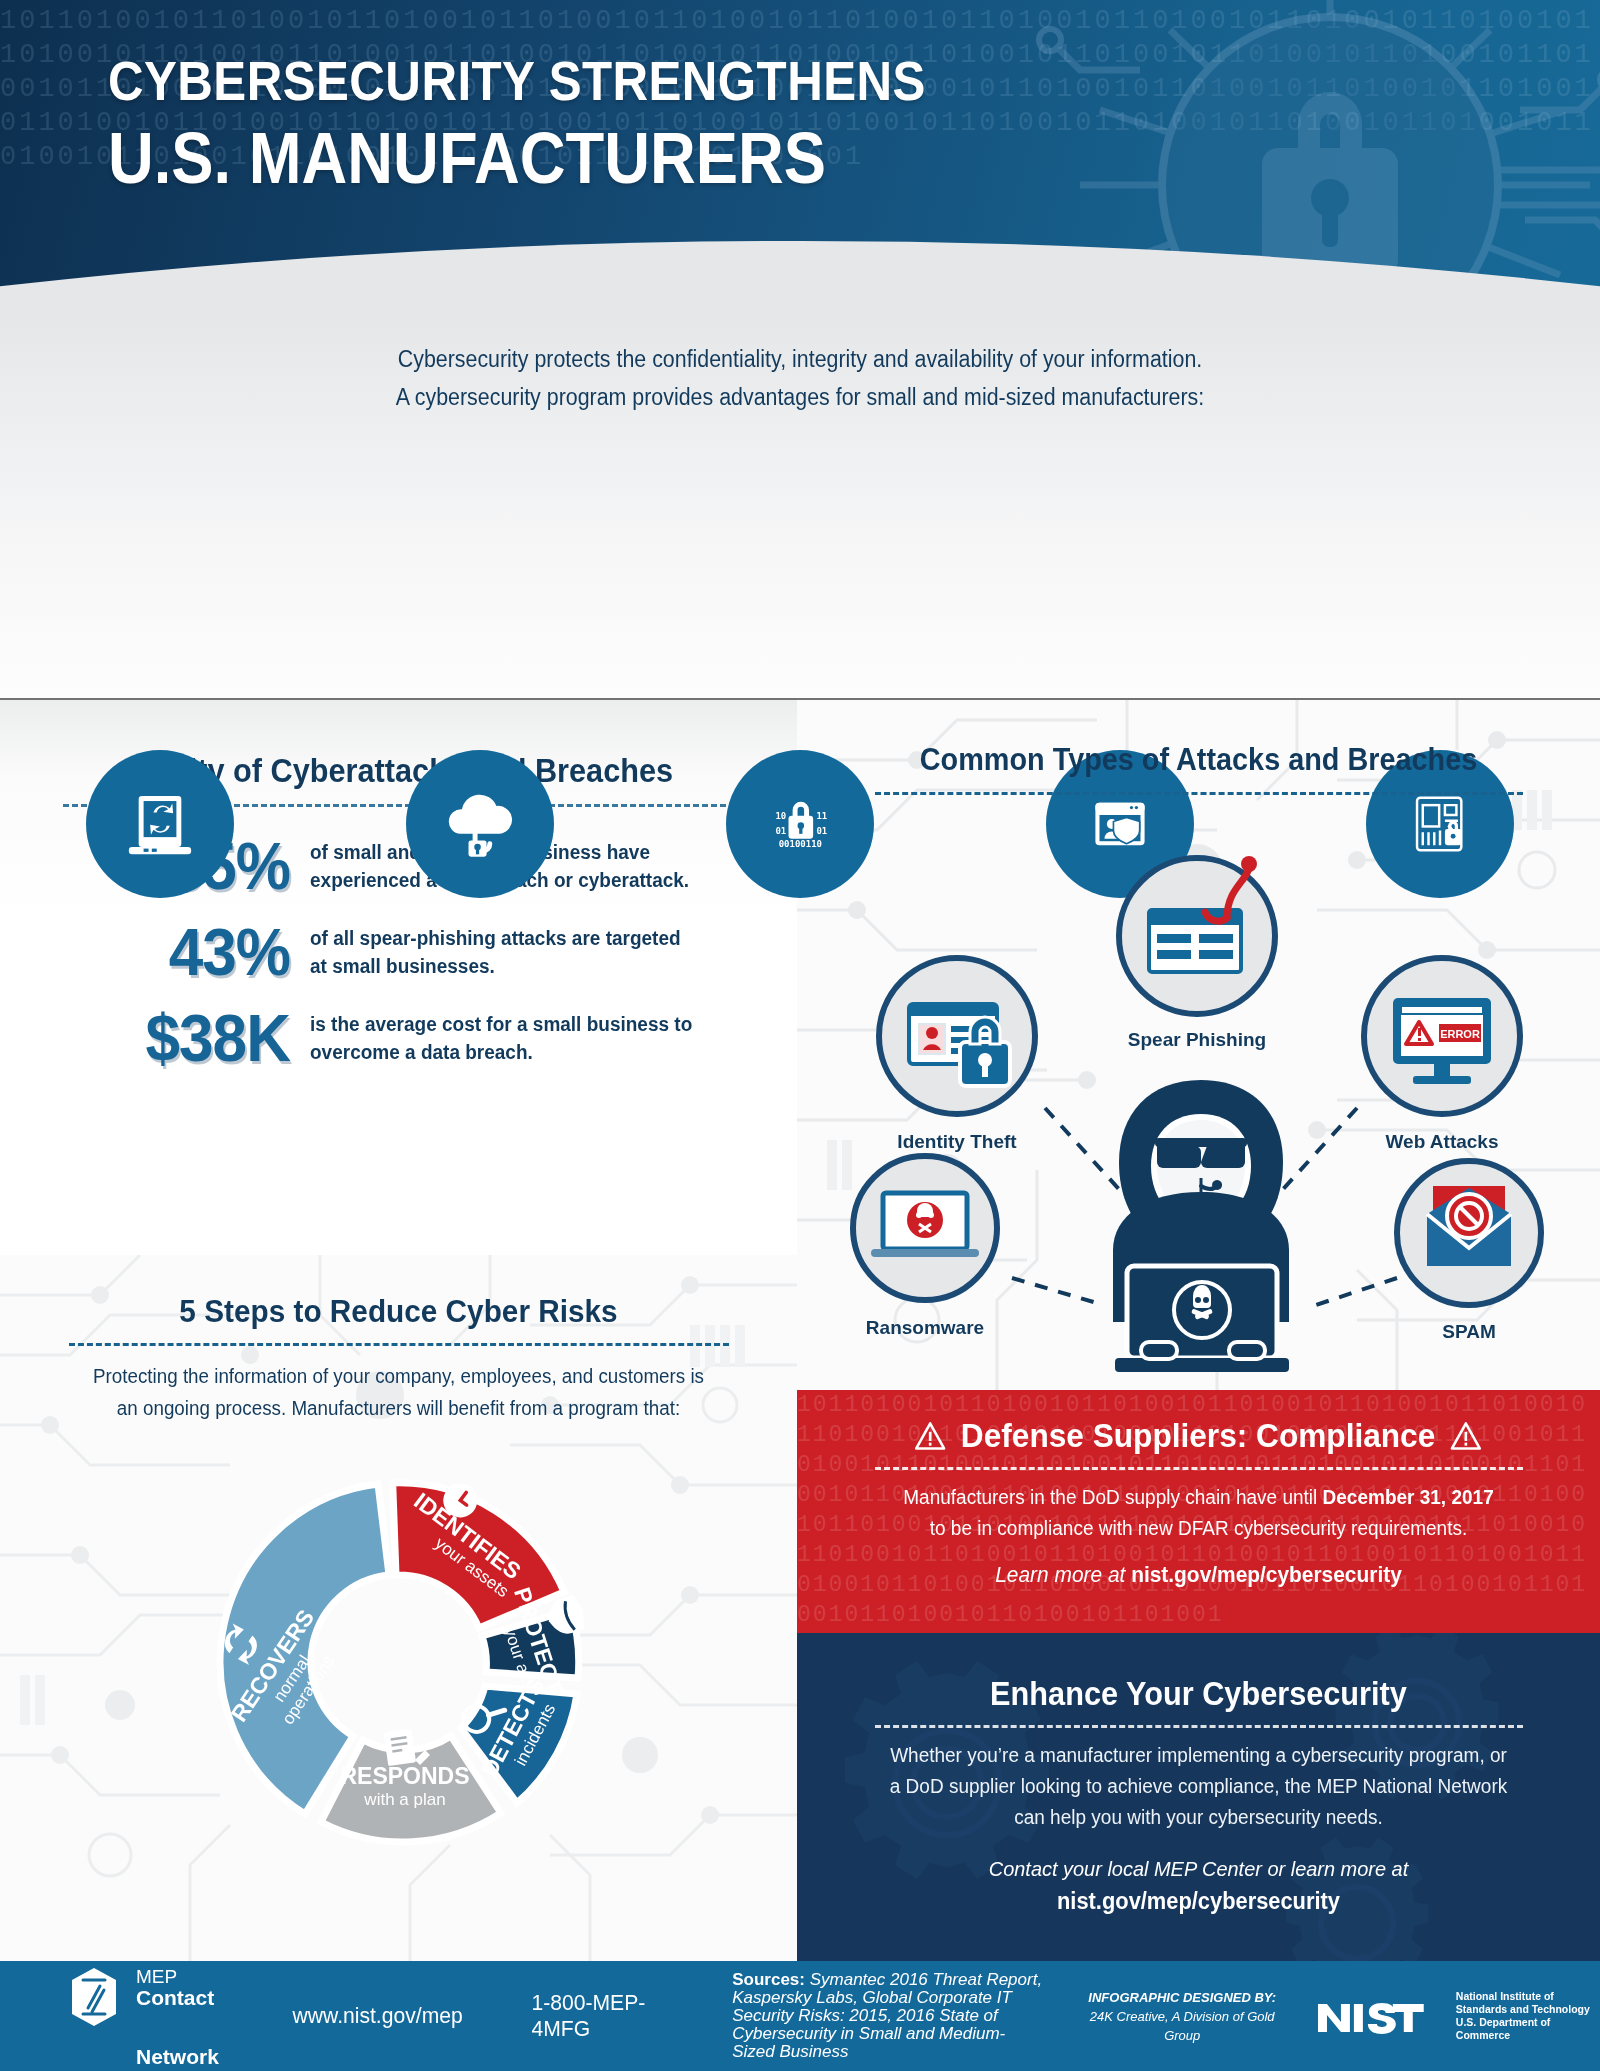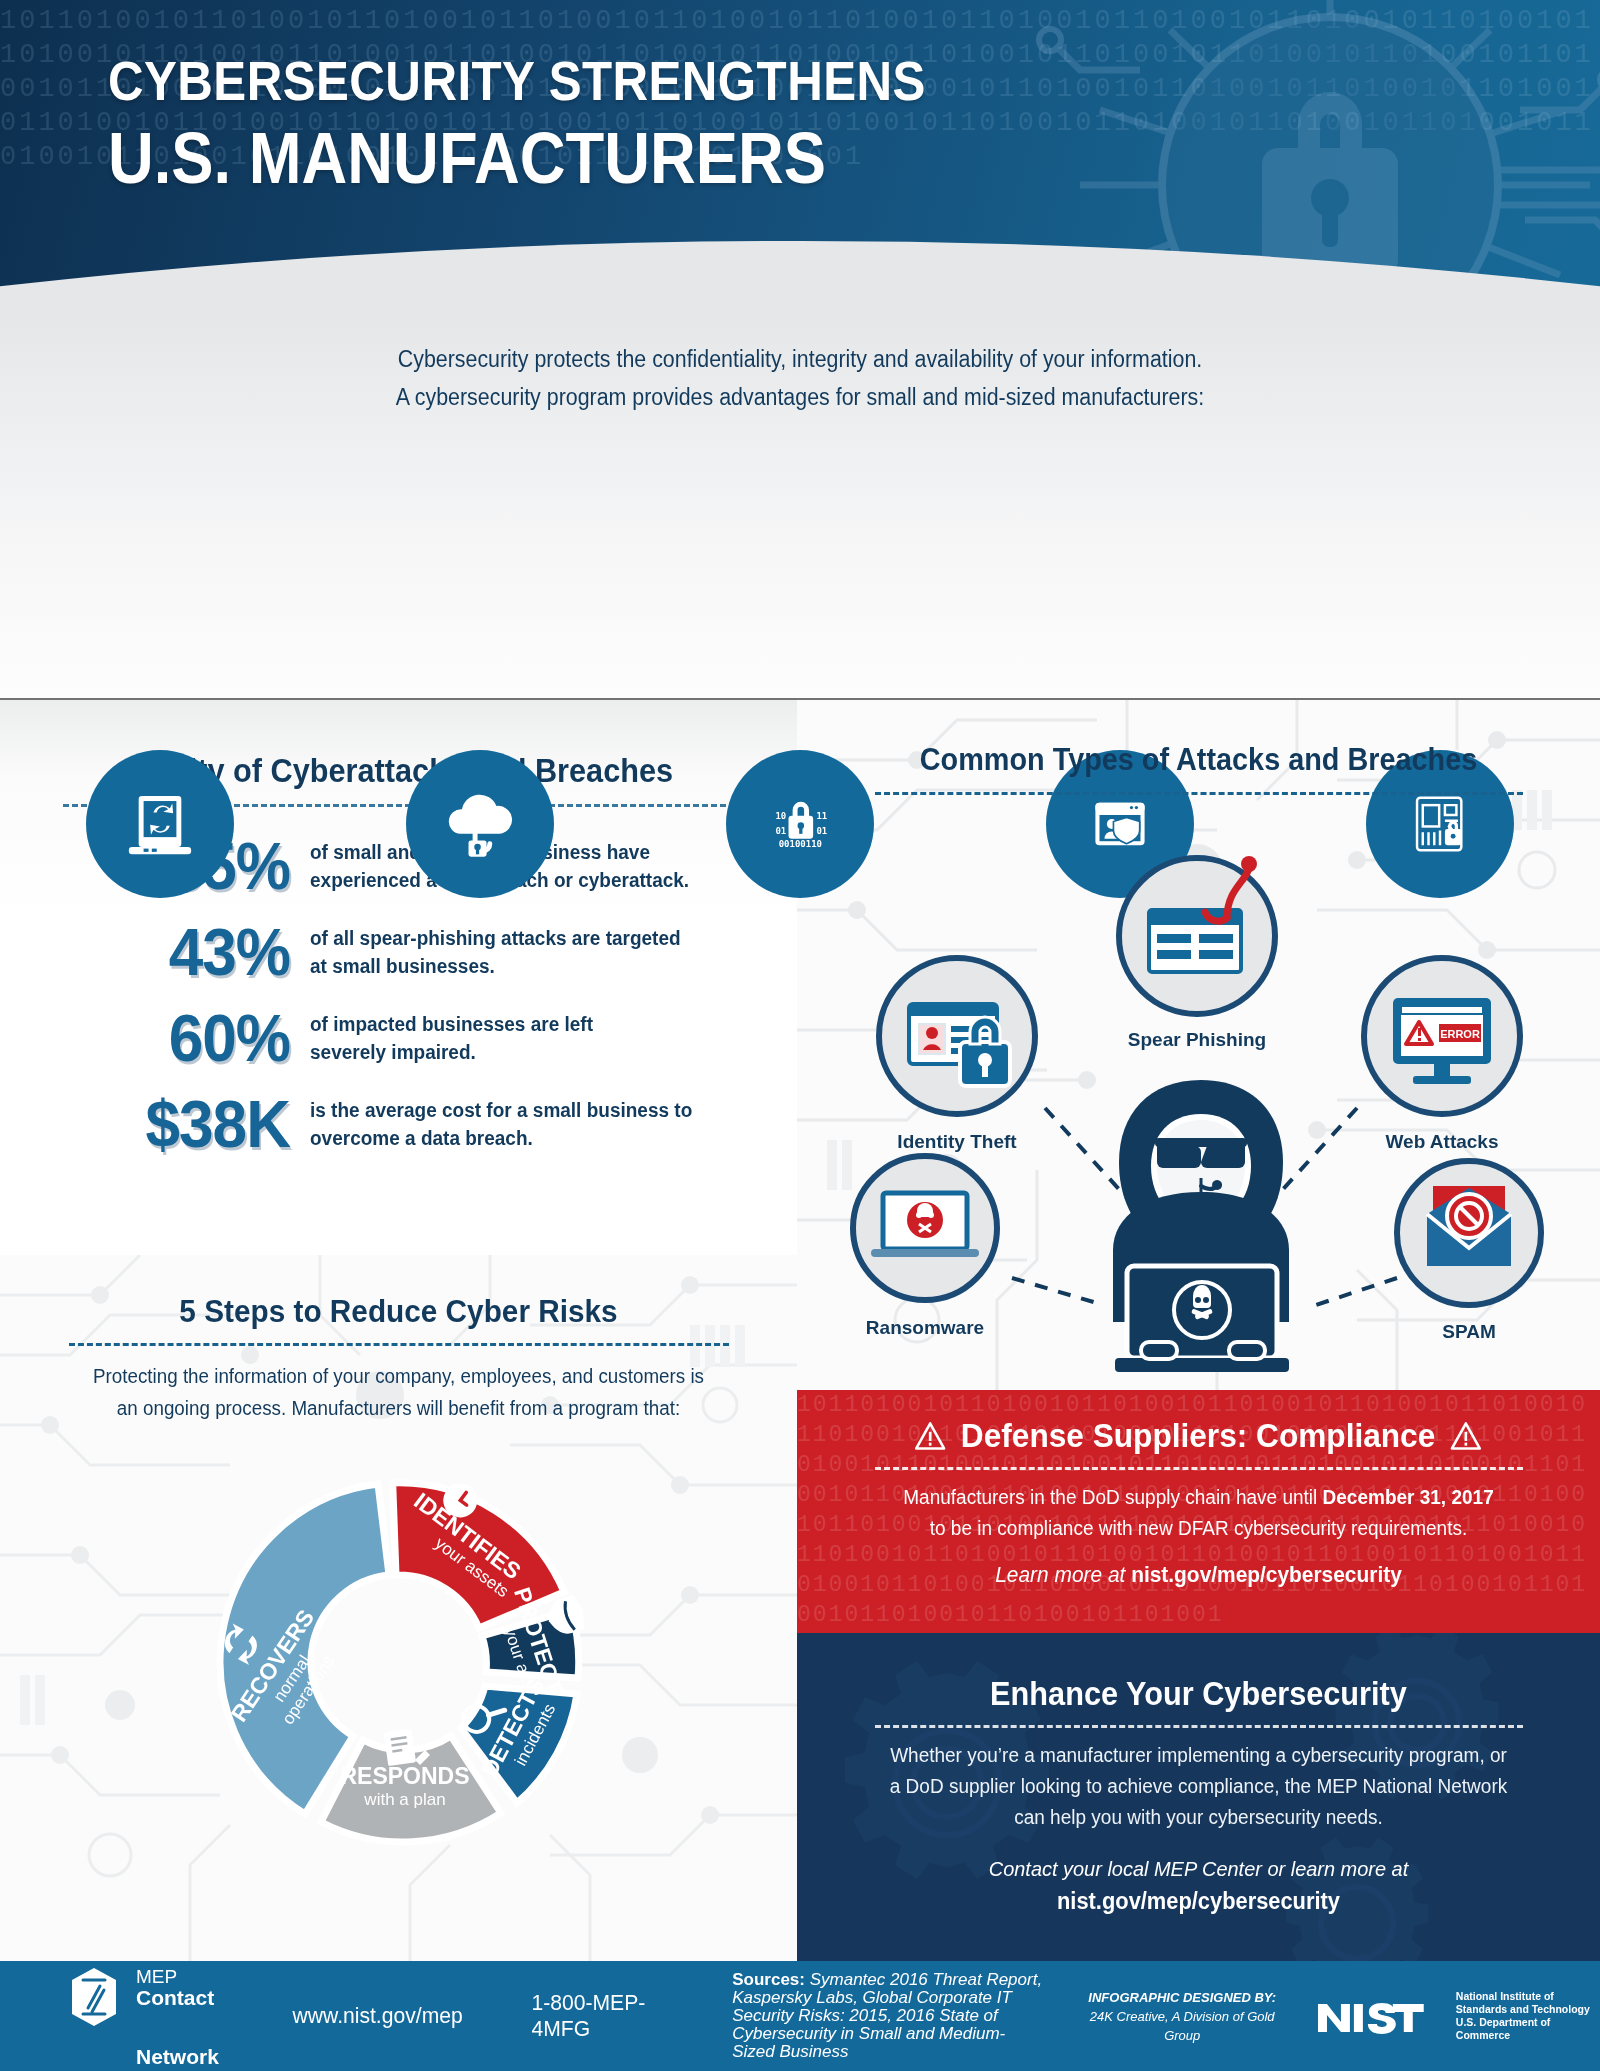--- a/index.html
+++ b/index.html
@@ -370,24 +370,20 @@
 
       <div class="stat-row">
         <div class="stat-num">55%</div>
         <div class="stat-txt">of small and mid-sized business have<br>experienced a data breach or cyberattack.</div>
       </div>
       <div class="stat-row">
         <div class="stat-num">43%</div>
         <div class="stat-txt">of all spear-phishing attacks are targeted<br>at small businesses.</div>
       </div>
       <div class="stat-row">
-        <div class="stat-num">60%</div>
-        <div class="stat-txt">of impacted businesses are left<br>severely impaired.</div>
-      </div>
-      <div class="stat-row">
         <div class="stat-num">$38K</div>
         <div class="stat-txt">is the average cost for a small business to<br>overcome a data breach.</div>
       </div>
     </div>
   </div>
 
   <div class="attacks-panel">
     <svg class="circuit-bg" viewBox="0 0 803 690" preserveAspectRatio="none">
       <rect width="803" height="690" fill="#fbfbfc"></rect>
       <g stroke="#e8eaec" stroke-width="3" fill="none">

